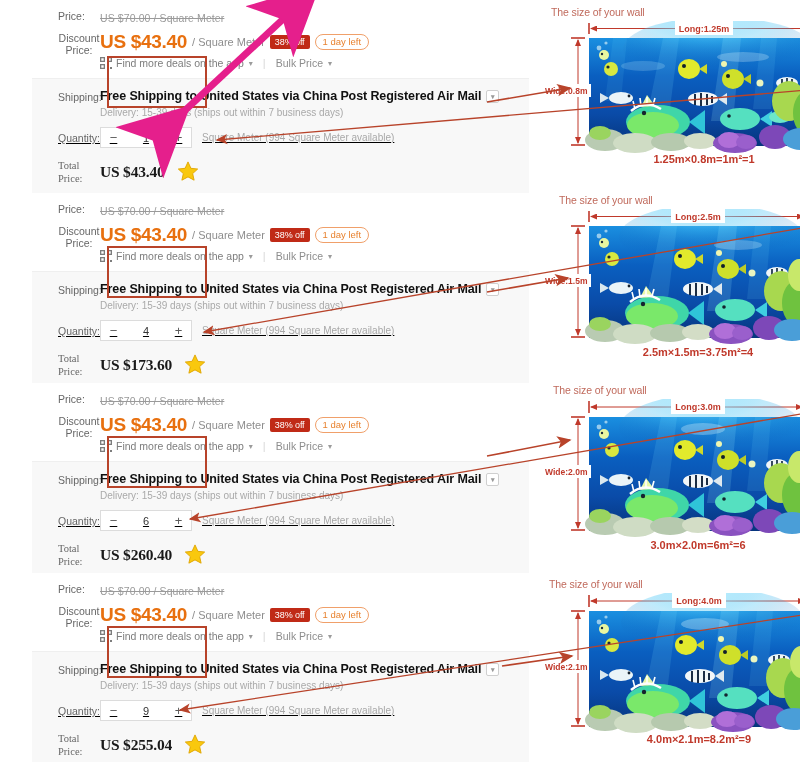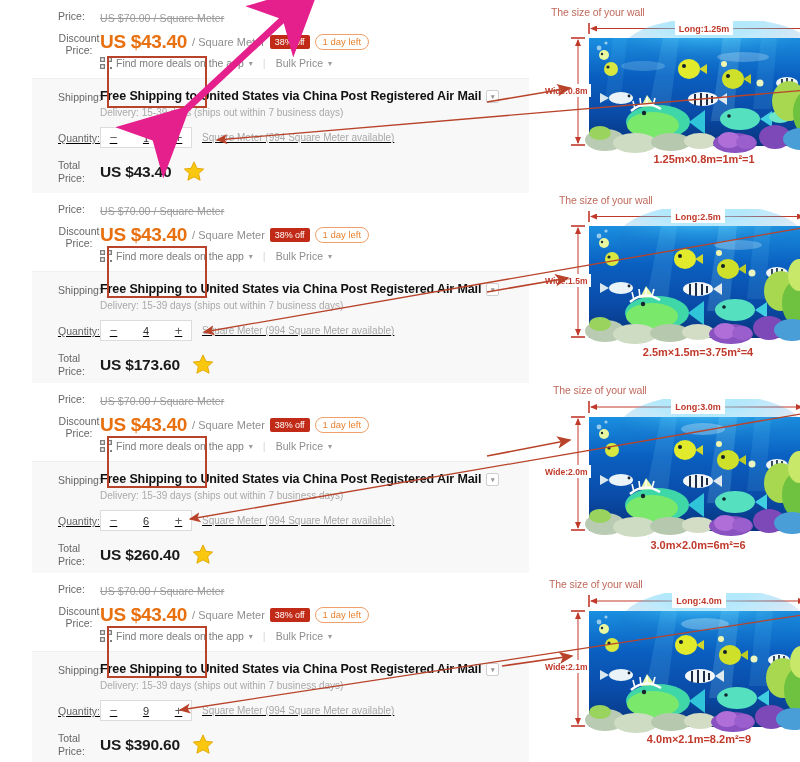--- a/index.html
+++ b/index.html
@@ -74,21 +74,21 @@
   .stp-btn {
     width: 25px; text-align: center; color: #5a5a5a; font-size: 13px;
     line-height: 19px; cursor: pointer; user-select: none;
   }
   .stp-val {
     flex: 1; text-align: center; color: #333; font-size: 11px;
     border: none; background: transparent;
   }
   .qty-note { color: #a8a8a8; font-size: 10px; margin-left: 10px; }
 
-  .total-row { display: flex; align-items: center; margin-top: 7px; }
+  .total-row { display: flex; align-items: center; margin-top: 7px; font-family: Liberation Serif, serif; }
   .total-amt {
     color: #1a1a1a; font-size: 15.5px; font-weight: bold;
     letter-spacing: -.2px; line-height: 19px;
   }
   .star { margin-left: 12px; display: block; }
 
   
   .hl-box {
     position: absolute; border: 2px solid #b8432a; pointer-events: none;
   }
@@ -391,21 +391,21 @@
               <div class="stp-btn">−</div>
               <div class="stp-val">9</div>
               <div class="stp-btn">+</div>
             </div>
             <span class="qty-note">Square Meter (994 Square Meter available)</span>
           </div>
         </div>
         <div class="row total-row">
           <div class="lbl">Total Price:</div>
           <div class="val" style="display:flex;align-items:center;">
-            <span class="total-amt">US $390.60</span>
+            <span class="total-amt">US $255.04</span>
             <svg class="star" width="22" height="21" viewBox="0 0 24 23">
               <path d="M12 1 L15.2 8 L22.6 8.8 L17.1 13.8 L18.7 21 L12 17.4 L5.3 21 L6.9 13.8 L1.4 8.8 L8.8 8 Z" fill="#f9c80e" stroke="#e0a500" stroke-width="1" stroke-linejoin="round"></path>
             </svg>
           </div>
         </div>
       </div>
       <div class="hl-box" style="left:75px; top:53px; width:100px; height:52px;"></div>
     </div>
   </div>
 

